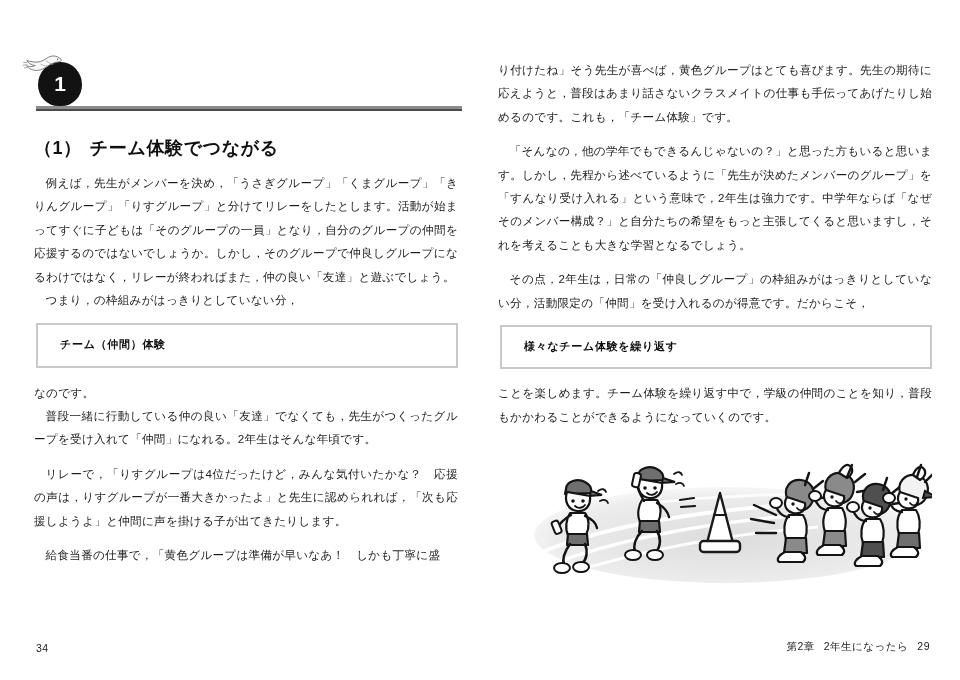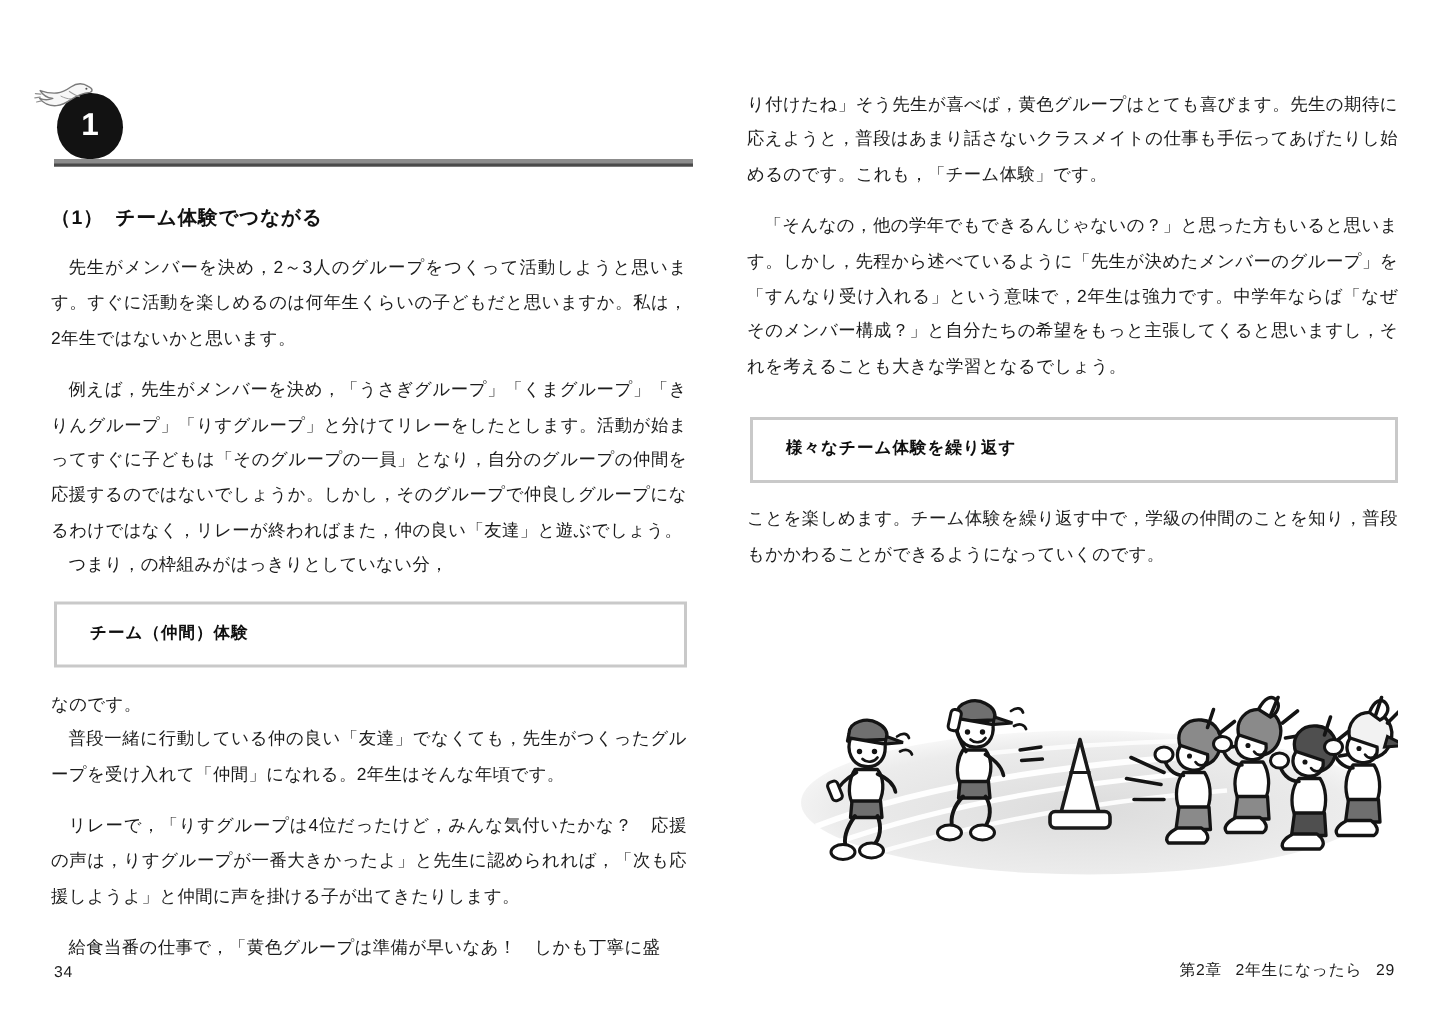--- a/index.html
+++ b/index.html
@@ -91,21 +91,21 @@
     position: absolute;
     left: 0; right: 0;
     top: 3px;
     height: 2px;
     background: #4a4a4a;
   }
 
   
   .section-head {
     margin-top: 22px;
-    font-size: 13px;
+    font-size: 18px;
     font-weight: bold;
     letter-spacing: 0.6px;
     color: #111;
   }
   .section-head .sec-num { margin-right: 8px; }
 
   
   .para {
     font-size: 11.6px;
     line-height: 2.02;
@@ -183,21 +183,20 @@
       </div>
 
 
       <div class="head-rule"></div>
     </div>
 
     <div class="section-head">
       <span class="sec-num">（1）</span><span>チーム体験でつながる</span>
     </div>
 
-    <p class="para indent first-para">先生がメンバーを決め，2～3人のグループをつくって活動しようと思います。すぐに活動を楽しめるのは何年生くらいの子どもだと思いますか。私は，2年生ではないかと思います。</p>
     <div class="gap-sm"></div>
     <p class="para indent">例えば，先生がメンバーを決め，「うさぎグループ」「くまグループ」「きりんグループ」「りすグループ」と分けてリレーをしたとします。活動が始まってすぐに子どもは「そのグループの一員」となり，自分のグループの仲間を応援するのではないでしょうか。しかし，そのグループで仲良しグループになるわけではなく，リレーが終わればまた，仲の良い「友達」と遊ぶでしょう。</p>
     <p class="para indent">つまり，の枠組みがはっきりとしていない分，</p>
 
     <div class="callout callout-left">
       <div class="callout-text">チーム（仲間）体験</div>
     </div>
 
     <p class="para">なのです。</p>
     <p class="para indent">普段一緒に行動している仲の良い「友達」でなくても，先生がつくったグループを受け入れて「仲間」になれる。2年生はそんな年頃です。</p>
@@ -210,20 +209,21 @@
   </div>
 
   <div class="page page-right">
 
     <div style="height:58px"></div>
 
     <p class="para">り付けたね」そう先生が喜べば，黄色グループはとても喜びます。先生の期待に応えようと，普段はあまり話さないクラスメイトの仕事も手伝ってあげたりし始めるのです。これも，「チーム体験」です。</p>
     <div class="gap-sm"></div>
     <p class="para indent">「そんなの，他の学年でもできるんじゃないの？」と思った方もいると思います。しかし，先程から述べているように「先生が決めたメンバーのグループ」を「すんなり受け入れる」という意味で，2年生は強力です。中学年ならば「なぜそのメンバー構成？」と自分たちの希望をもっと主張してくると思いますし，それを考えることも大きな学習となるでしょう。</p>
     <div class="gap-sm"></div>
+    <p class="para indent">その点，2年生は，日常の「仲良しグループ」の枠組みがはっきりとしていない分，活動限定の「仲間」を受け入れるのが得意です。だからこそ，</p>
 
     <div class="callout callout-right">
       <div class="callout-text">様々なチーム体験を繰り返す</div>
     </div>
 
     <p class="para">ことを楽しめます。チーム体験を繰り返す中で，学級の仲間のことを知り，普段もかかわることができるようになっていくのです。</p>
 
     <svg class="illustration" viewBox="0 0 402 135">
       <defs>
         <radialGradient id="groundShade" cx="50%" cy="55%" r="62%">

